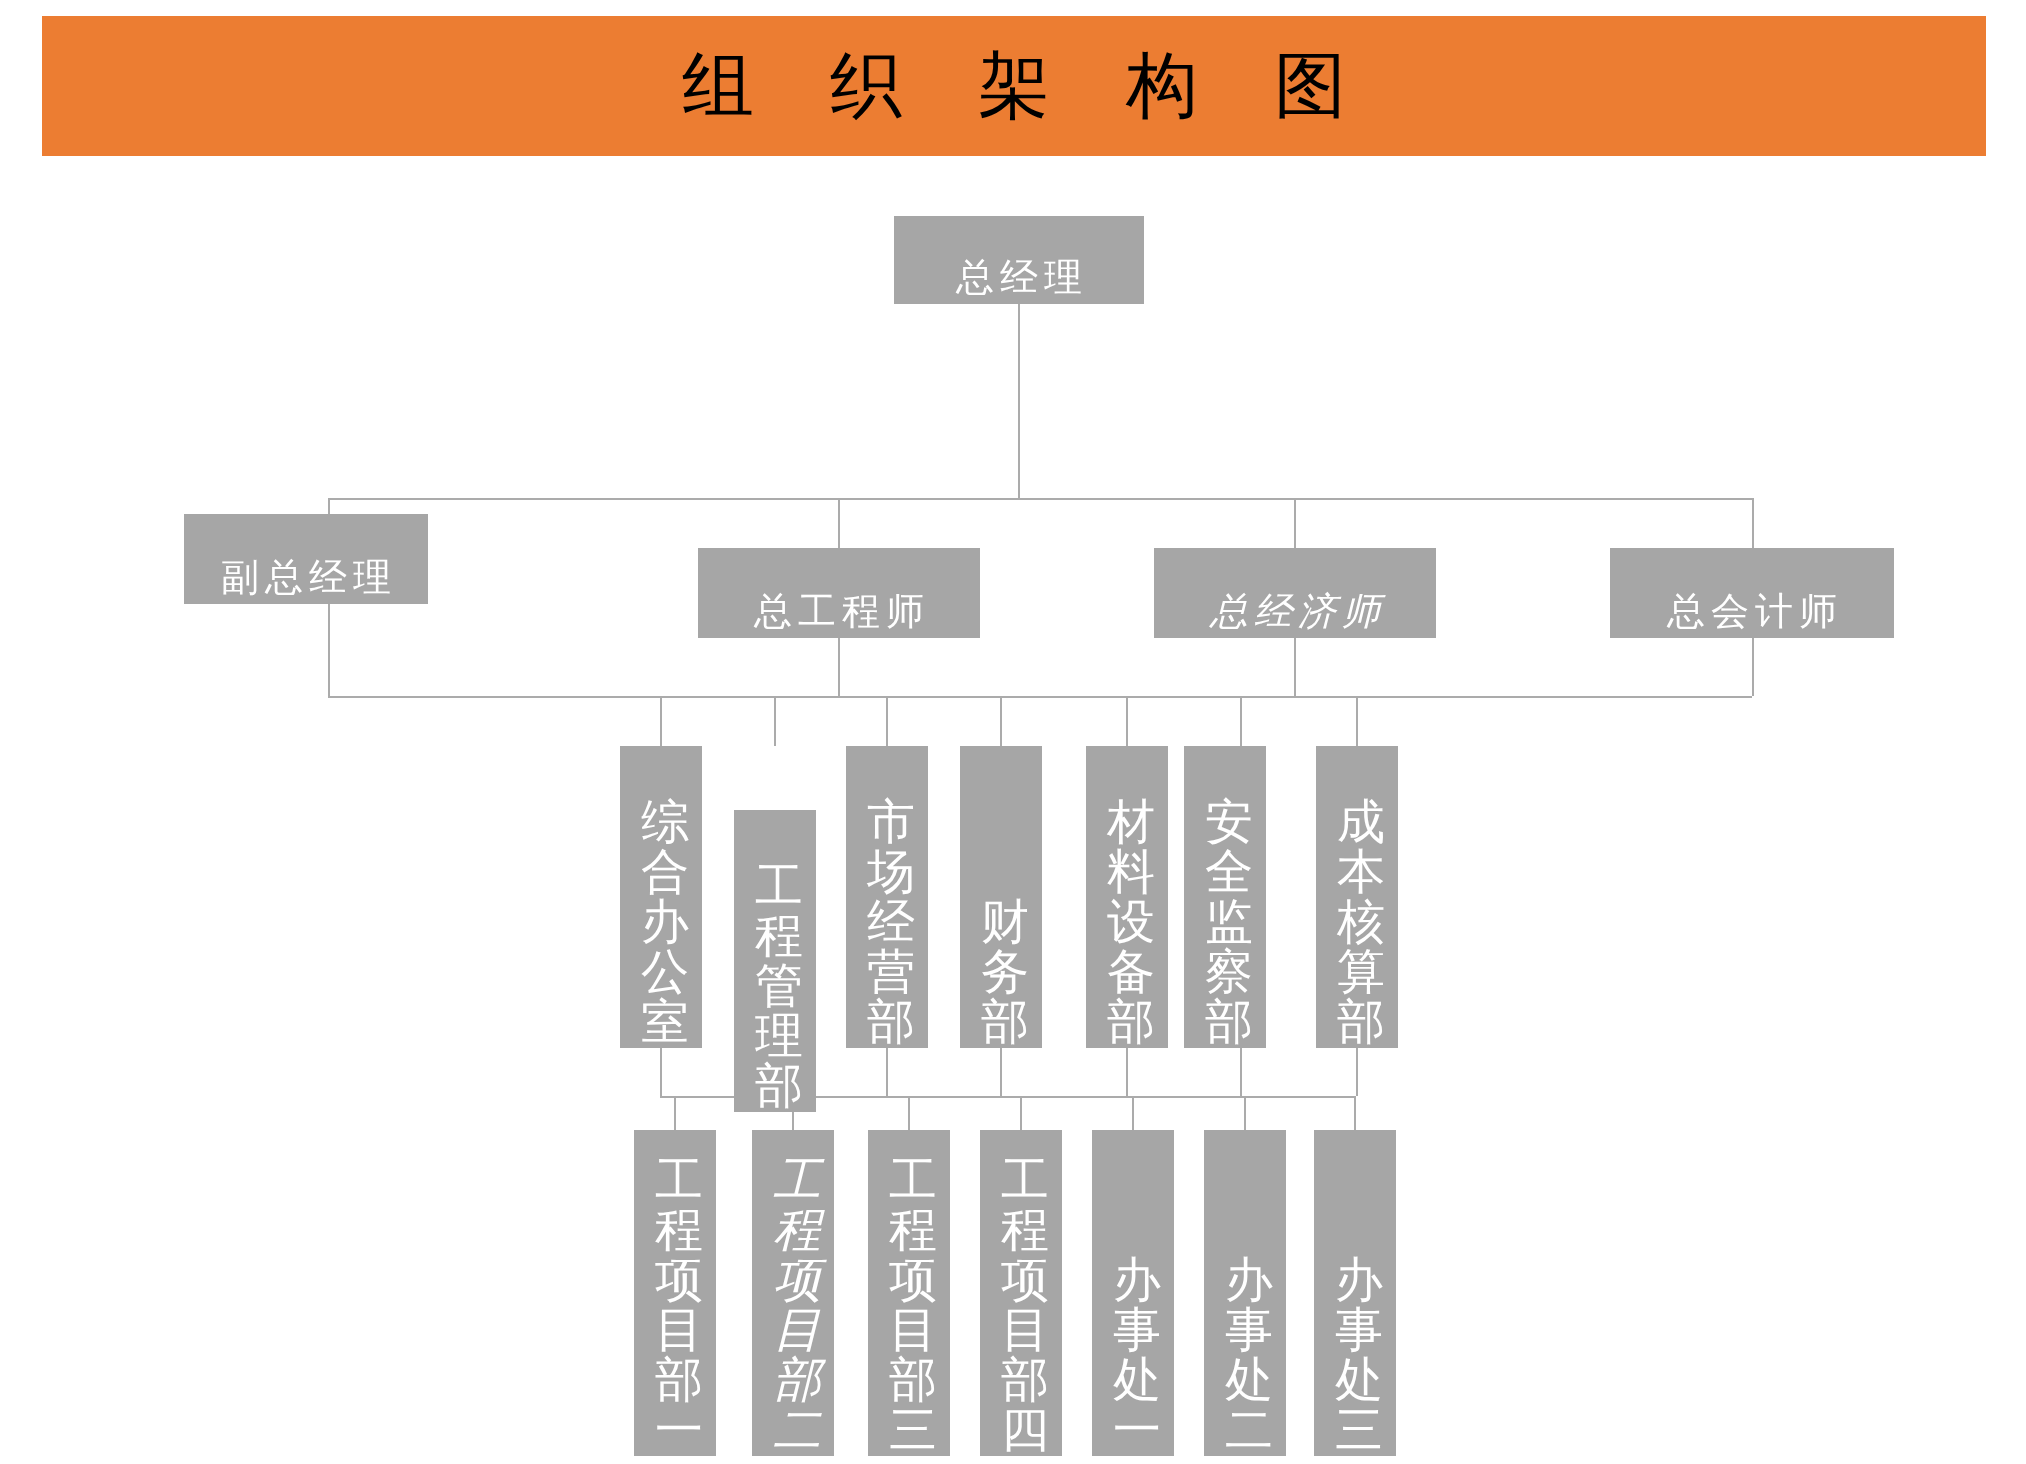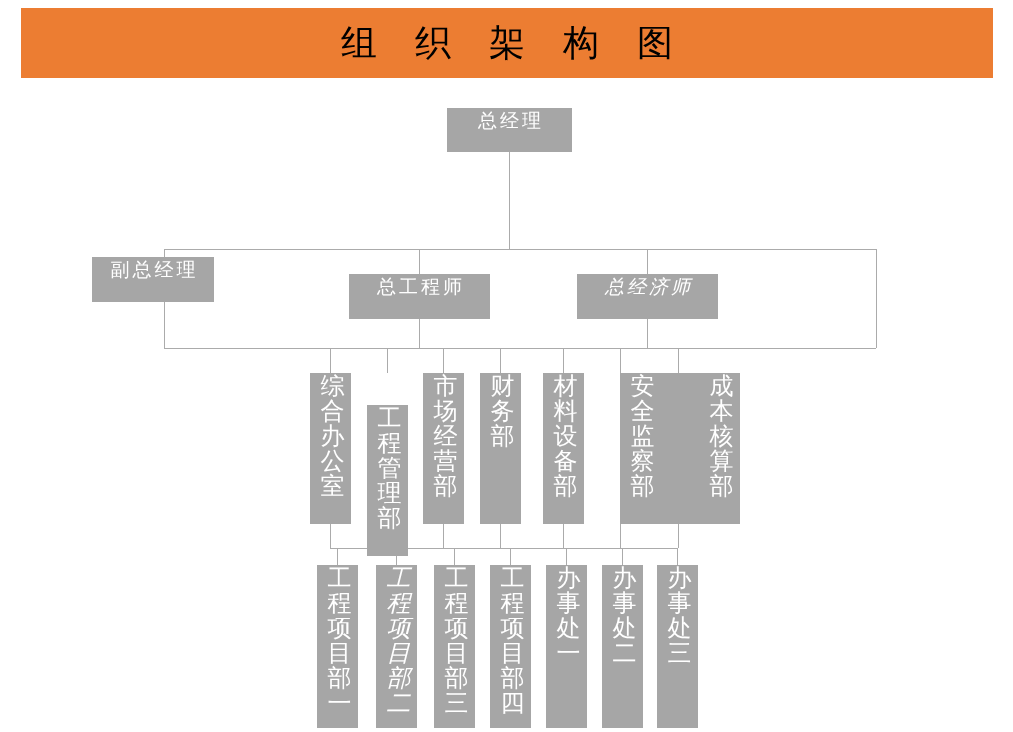--- a/index.html
+++ b/index.html
@@ -30,21 +30,21 @@
     white-space:nowrap;
   }
   .line{position:absolute;background:var(--line);z-index:1;}
   .line.v{width:1px;}
   .line.h{height:1px;}
   .node{
     position:absolute;
     background:var(--box);
     border-radius:0;
     color:var(--boxtext);
-    display:flex;align-items:flex-start;justify-content:center;
+    display:flex;align-items:flex-end;justify-content:center;
     z-index:2;
   }
   .node.hnode span{
     font-size:19px;
     letter-spacing:3px;
     text-indent:3px;
     white-space:nowrap;
   }
   .node.vnode{width:41px;}
   .vtext{
@@ -104,40 +104,43 @@
 
   <div class="node hnode" style="left:92px;top:257px;width:122px;height:45px;">
     <span>副总经理</span>
   </div>
   <div class="node hnode" style="left:349px;top:274px;width:141px;height:45px;">
     <span>总工程师</span>
   </div>
   <div class="node hnode" style="left:577px;top:274px;width:141px;height:45px;font-style:italic;">
     <span>总经济师</span>
   </div>
+  <div class="node hnode" style="left:805px;top:274px;width:142px;height:45px;">
+    <span>总会计师</span>
+  </div>
 
   <div class="node vnode" style="left:310px;top:373px;height:151px;">
     <span class="vtext">综合办公室</span>
   </div>
   <div class="node vnode" style="left:367px;top:373px;height:151px;margin-top:32px;">
     <span class="vtext">工程管理部</span>
   </div>
   <div class="node vnode" style="left:423px;top:373px;height:151px;">
     <span class="vtext">市场经营部</span>
   </div>
   <div class="node vnode" style="left:480px;top:373px;height:151px;">
     <span class="vtext">财务部</span>
   </div>
   <div class="node vnode" style="left:543px;top:373px;height:151px;">
     <span class="vtext">材料设备部</span>
   </div>
-  <div class="node vnode" style="left:592px;top:373px;height:151px;margin-left:28px;">
+  <div class="node vnode" style="left:592px;top:373px;height:151px;">
     <span class="vtext">安全监察部</span>
   </div>
-  <div class="node vnode" style="left:658px;top:373px;height:151px;padding-left:41px;">
+  <div class="node vnode" style="left:658px;top:373px;height:151px;">
     <span class="vtext">成本核算部</span>
   </div>
 
   <div class="node vnode" style="left:317px;top:565px;height:163px;">
     <span class="vtext">工程项目部一</span>
   </div>
   <div class="node vnode" style="left:376px;top:565px;height:163px;font-style:italic;">
     <span class="vtext">工程项目部二</span>
   </div>
   <div class="node vnode" style="left:434px;top:565px;height:163px;">

